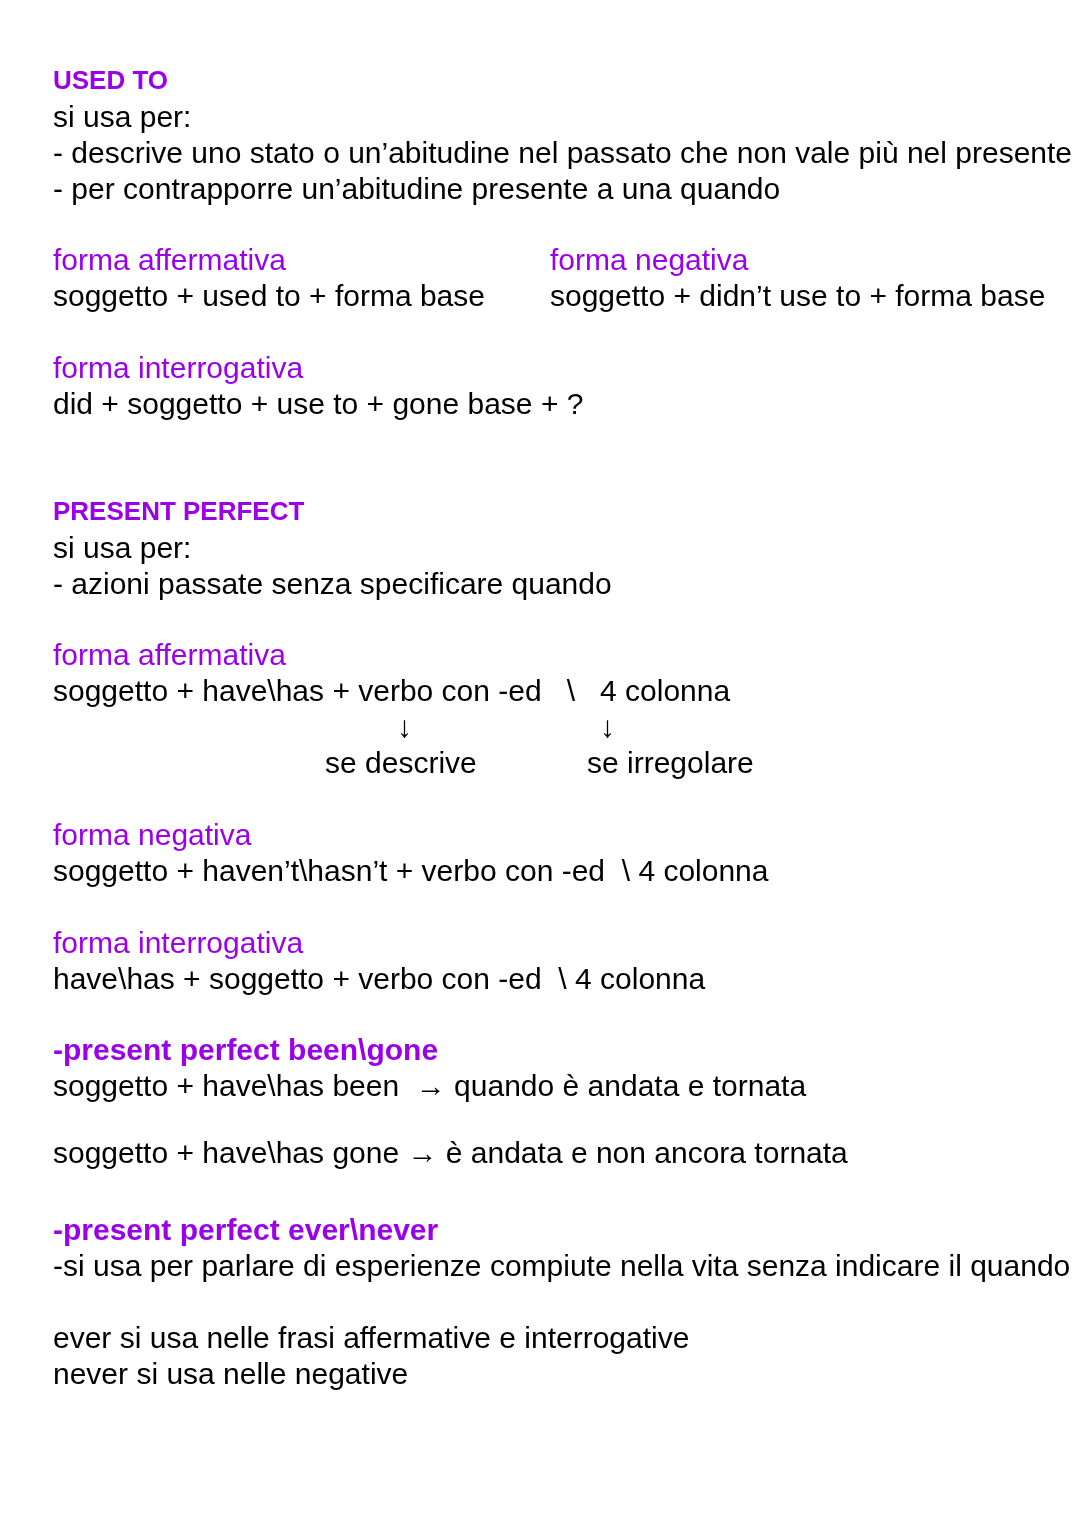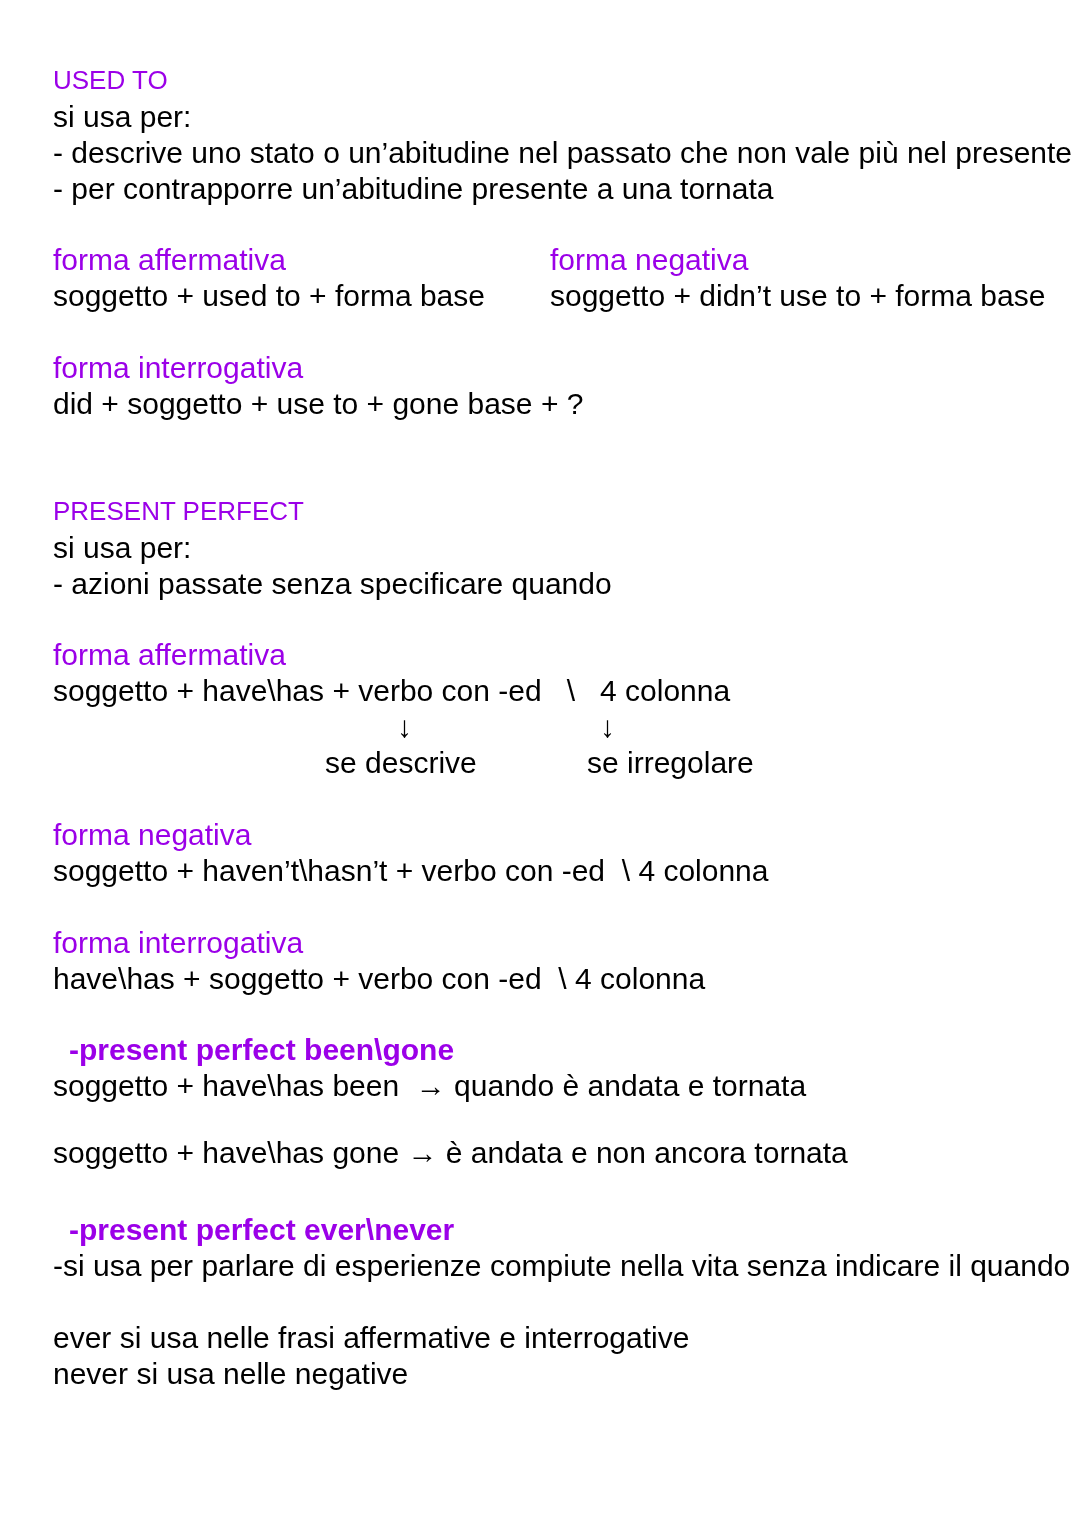--- a/index.html
+++ b/index.html
@@ -1,30 +1,30 @@
 <!DOCTYPE html>
 <html><head>
 <meta charset="utf-8">
 <style>
   html, body { margin:0; padding:0; background:#ffffff; }
   body { width:1080px; height:1525px; position:relative; overflow:hidden;
          font-family:"Liberation Sans", sans-serif; color:#000; }
   .ln { position:absolute; left:53px; font-size:30px; line-height:30px; white-space:pre; }
-  .h { color:#9b00e8; font-weight:normal; font-size:26px; }
+  .h { color:#9b00e8; font-weight:bold; font-size:26px; }
   .sub { color:#9b00e8; }
-  .bold { color:#9b00e8; font-weight:bold;margin-left:16px; }
+  .bold { color:#9b00e8; font-weight:bold; }
 </style>
 </head>
 <body>
 
 <div>
   <div class="ln h" style="top:65px">USED TO</div>
   <div class="ln" style="top:102px">si usa per:</div>
   <div class="ln" style="top:138px">- descrive uno stato o un’abitudine nel passato che non vale più nel presente</div>
-  <div class="ln" style="top:174px">- per contrapporre un’abitudine presente a una tornata</div>
+  <div class="ln" style="top:174px">- per contrapporre un’abitudine presente a una quando</div>
 
   <div class="ln sub" style="top:245px">forma affermativa</div>
   <div class="ln" style="top:281px">soggetto + used to + forma base</div>
   <div class="ln sub" style="top:245px; left:550px">forma negativa</div>
   <div class="ln" style="top:281px; left:550px">soggetto + didn’t use to + forma base</div>
 
   <div class="ln sub" style="top:353px">forma interrogativa</div>
   <div class="ln" style="top:389px">did + soggetto + use to + gone base + ?</div>
 </div>
 

